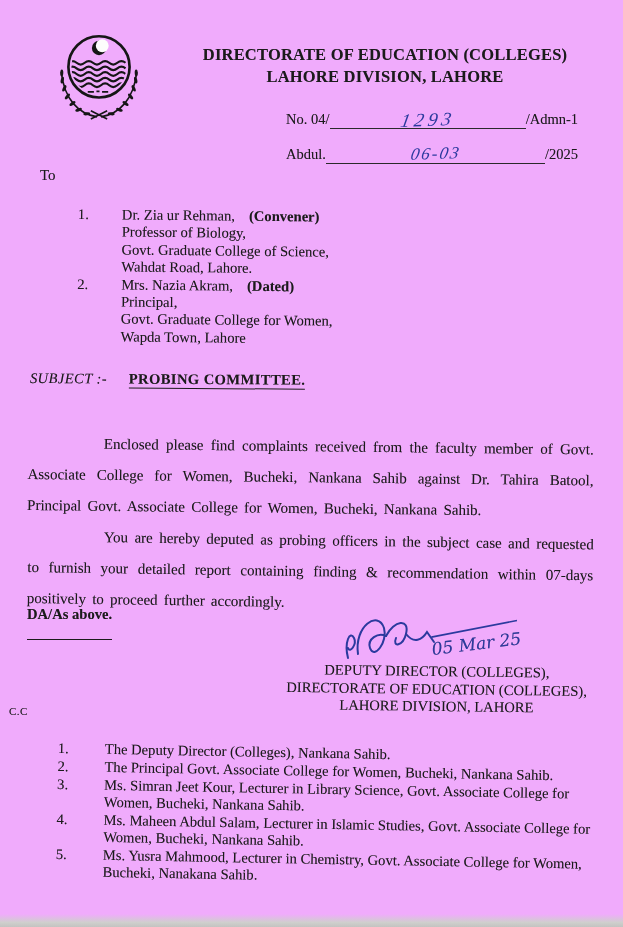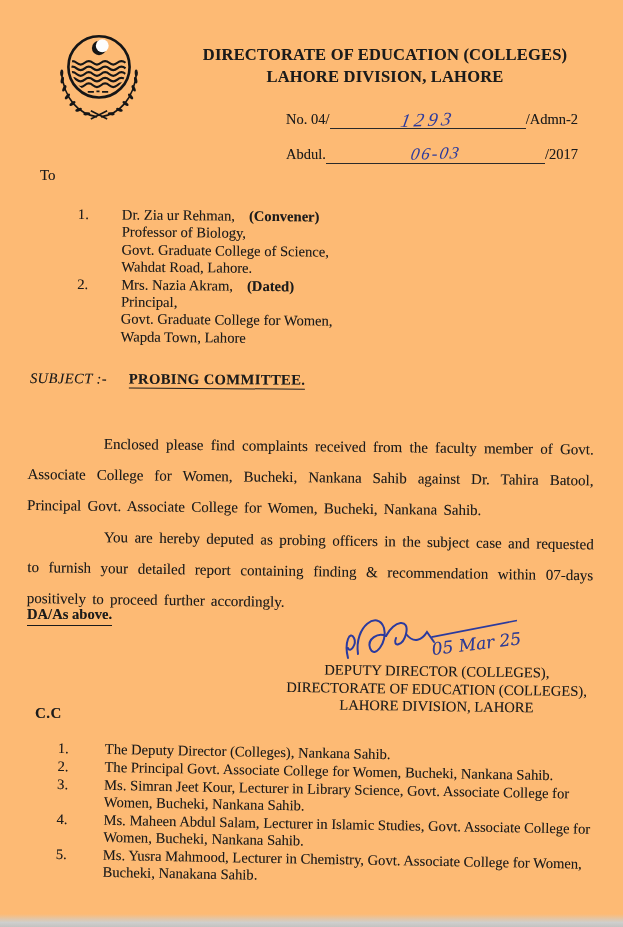--- a/index.html
+++ b/index.html
@@ -1,18 +1,18 @@
 <!DOCTYPE html>
 <html><head>
 <meta charset="utf-8">
 <style>
   html,body{margin:0;padding:0;background:#e9e9e9;}
   .page{
     position:relative; width:623px; height:927px; margin:0 auto;
-    background:#fdba74; overflow:hidden;
+    background:#f0abfc; overflow:hidden;
     font-family:"Liberation Serif", serif; color:#1b1b1b;
     text-shadow:0 0 .4px rgba(20,20,20,.35);
   }
   .logo{position:absolute; left:48px; top:26px; width:102px; height:94px;}
   .org-title{
     position:absolute; left:170px; top:44px; width:430px;
     text-align:center; font-weight:bold; font-size:16.5px; line-height:22px; letter-spacing:.2px;
   }
   .ref{position:absolute; left:286px; top:106px; width:292px; font-size:14.5px;}
   .ref-line{display:flex; align-items:flex-end; margin-bottom:12px;}
@@ -39,28 +39,28 @@
   .subj-text{font-weight:bold; border-bottom:1.7px solid #1b1b1b; padding-bottom:1px; letter-spacing:.4px;}
   .para{
     position:absolute; left:28px; width:566px;
     text-align:justify; font-size:15px; line-height:31px; word-spacing:2.5px;
     text-indent:76px; transform-origin:left top;
   }
   .p1{top:413px; transform:rotate(.65deg);}
   .p2{top:506px; transform:rotate(.85deg);}
   .da{
     position:absolute; left:27px; top:606px; font-size:14.6px; font-weight:bold;
-    border-bottom:1.6px solid #1b1b1b; padding-bottom:2px;
+    border-bottom:1.6px solid #1b1b1b; padding-bottom:16px;
   }
   .sig-scrawl{position:absolute; left:334px; top:608px; width:200px; height:62px;}
   .sig-block{
     position:absolute; left:272px; top:663px; width:330px; text-align:center;
     font-size:14.6px; line-height:17.6px; transform:rotate(.8deg); transform-origin:center top;
   }
-  .cc-label{position:absolute; left:35px; top:705px; font-weight:bold; font-size:15px; letter-spacing:.5px;}
+  .cc-label{position:absolute; left:9px; top:705px; font-weight:normal; font-size:11px; letter-spacing:.5px;}
   .cc-list{
     position:absolute; left:58px; top:740px; width:548px;
     font-size:14.6px; line-height:17px;
     transform:rotate(1.05deg); transform-origin:left top;
   }
   .cc-row{display:flex; margin-bottom:1px;}
   .cc-num{width:47px; flex:none;}
   .cc-text{flex:1;}
   .scan-edge{
     position:absolute; left:0; right:0; bottom:0; height:13px;
@@ -106,26 +106,26 @@
 
   <div class="org-title">
     <div>DIRECTORATE OF EDUCATION (COLLEGES)</div>
     <div>LAHORE DIVISION, LAHORE</div>
   </div>
 
   <div class="ref">
     <div class="ref-line">
       <span class="ref-prefix">No. 04/</span>
       <span class="fill-line"><span class="hand">1293</span></span>
-      <span class="ref-suffix">/Admn-2</span>
+      <span class="ref-suffix">/Admn-1</span>
     </div>
     <div class="ref-line">
       <span class="ref-prefix">Abdul.</span>
       <span class="fill-line"><span class="hand date">06-03</span></span>
-      <span class="ref-suffix">/2017</span>
+      <span class="ref-suffix">/2025</span>
     </div>
   </div>
 
   <div class="to">To</div>
 
   <div class="addr">
     <div class="addr-row">
       <span class="addr-num">1.</span>
       <div class="addr-body">
         <div><span>Dr. Zia ur Rehman,</span><span class="role">(Convener)</span></div>

